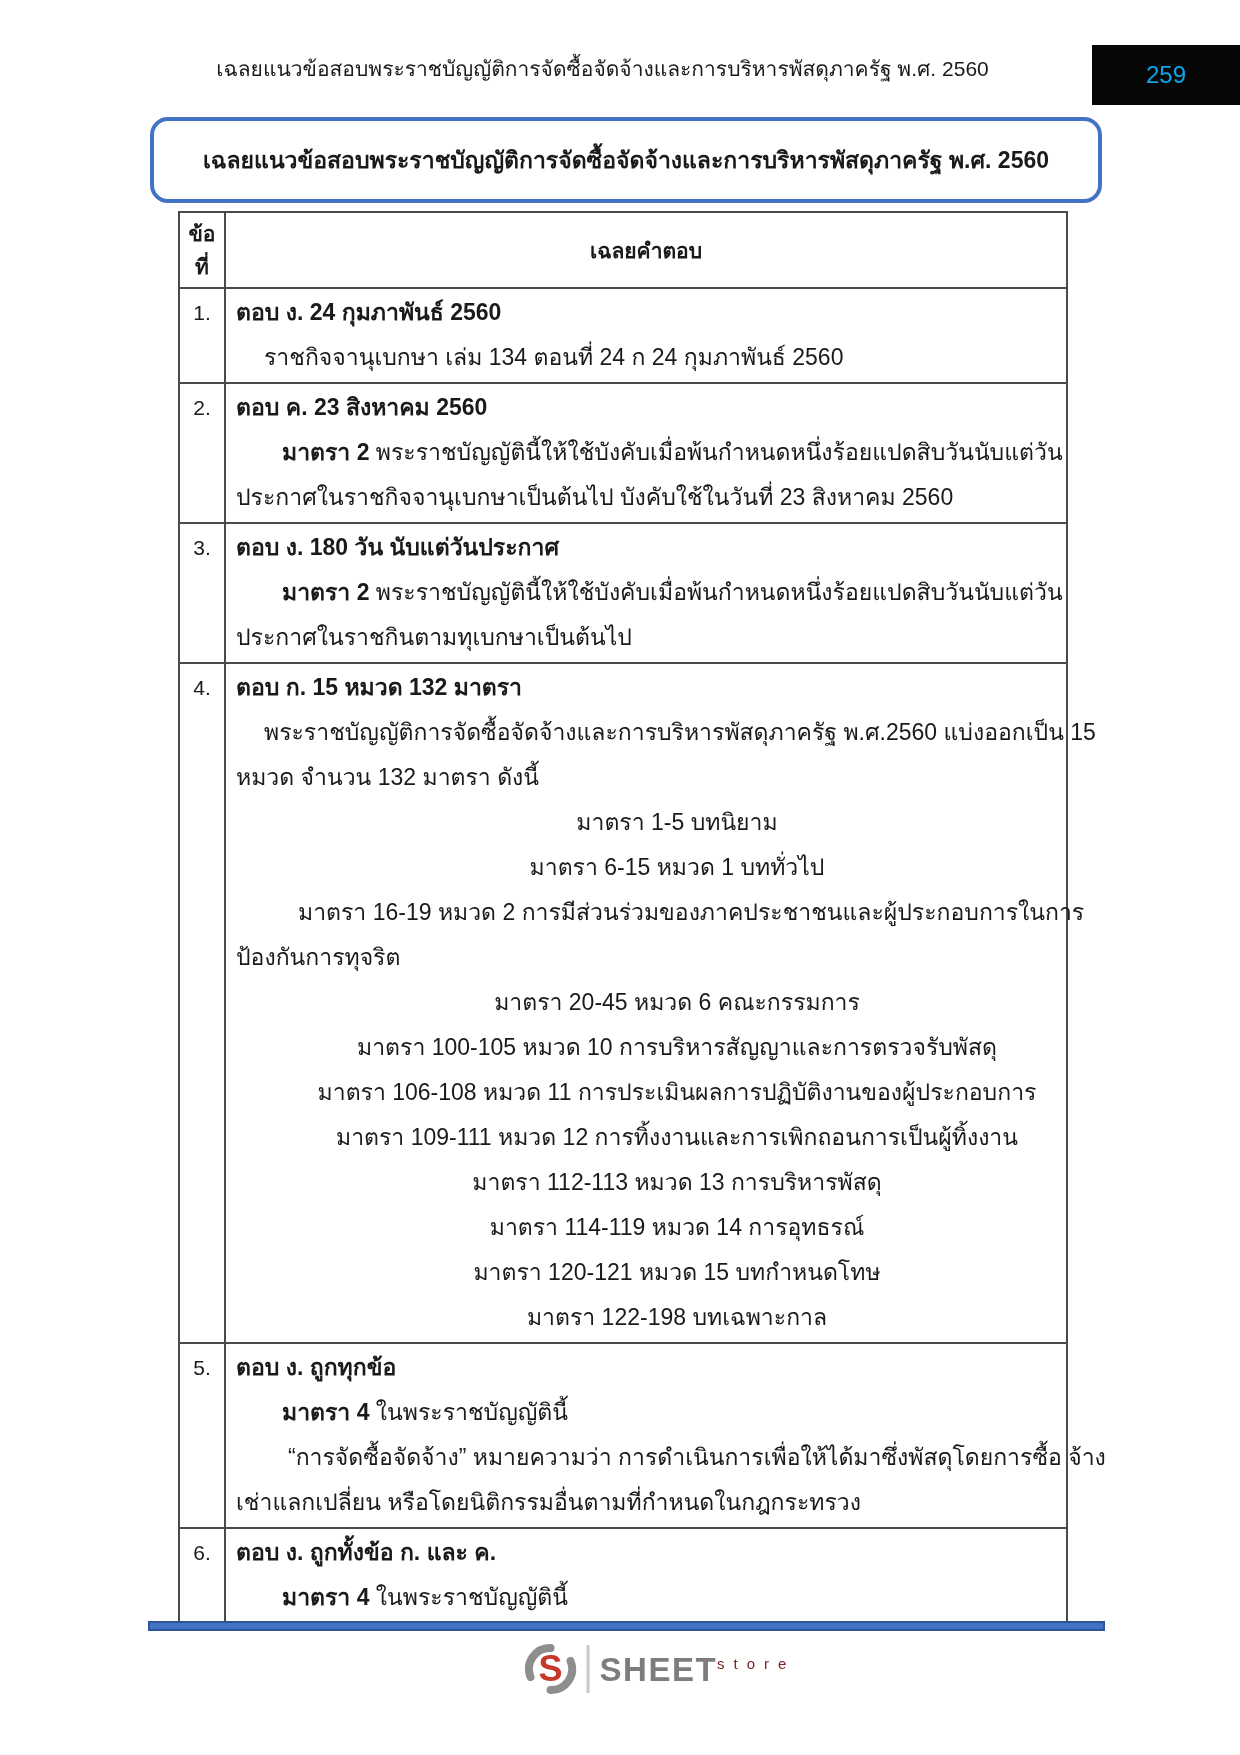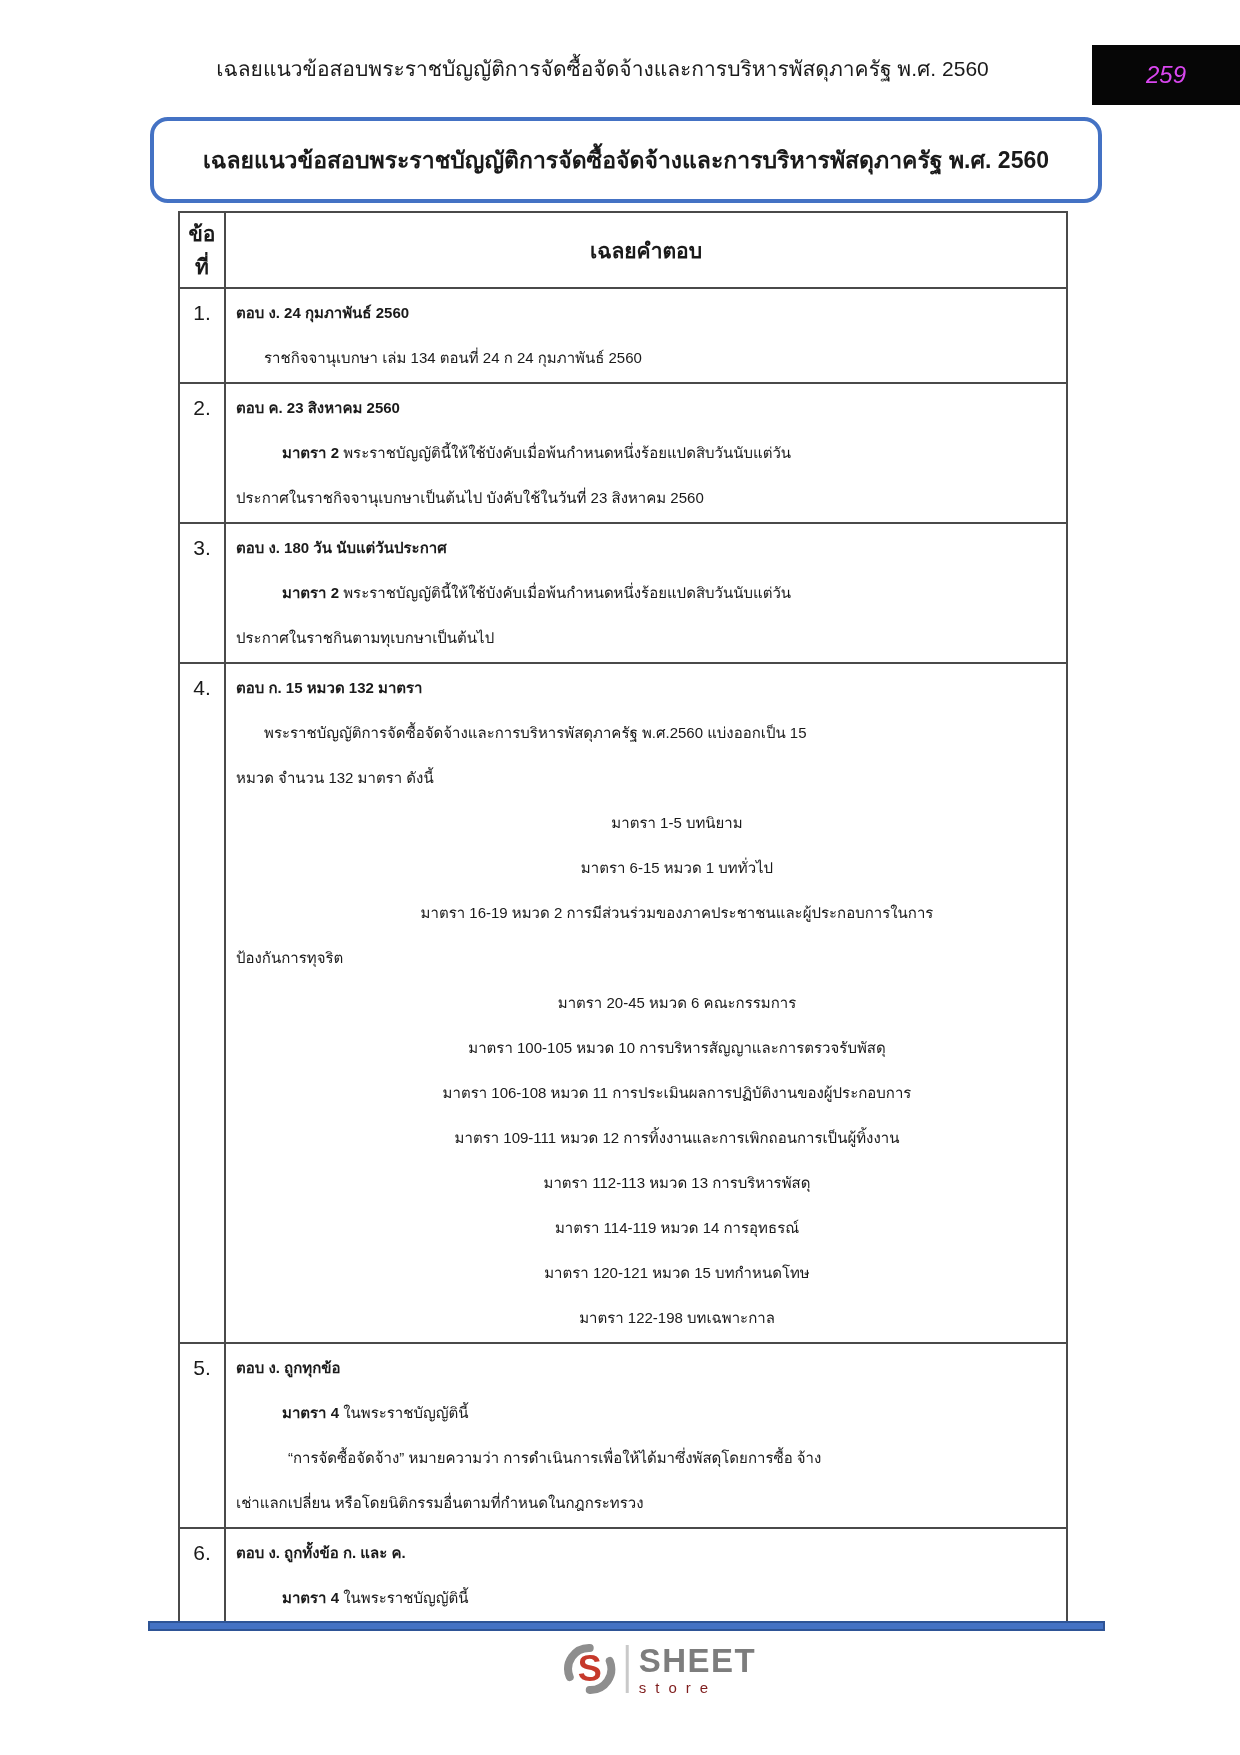--- a/index.html
+++ b/index.html
@@ -7,60 +7,60 @@
     position:relative;width:1240px;height:1755px;background:#ffffff;
     font-family:"Liberation Sans","DejaVu Sans",sans-serif;color:#1a1a1a;overflow:hidden;
   }
   
   .running-head{
     position:absolute;left:130px;top:52px;width:945px;text-align:center;
     font-size:21px;color:#1a1a1a;
   }
   .page-badge{
     position:absolute;left:1092px;top:45px;width:148px;height:60px;background:#060606;
-    color:#d946ef;display:flex;align-items:center;justify-content:center;font-size:24px;font-style:italic;
+    color:#0ea5e9;display:flex;align-items:center;justify-content:center;font-size:24px;
   }
   
   .title-box{
     position:absolute;left:150px;top:117px;width:952px;height:86px;box-sizing:border-box;
     border:4px solid #4472c4;border-radius:18px;display:flex;align-items:center;justify-content:center;
   }
   .title-box .title{font-size:23px;font-weight:bold;text-align:center;}
   
   table.answers{
     position:absolute;left:178px;top:211px;width:890px;border-collapse:collapse;table-layout:fixed;
   }
   table.answers th,table.answers td{
     border:2px solid #4a4a4a;box-sizing:border-box;
   }
   table.answers th{height:42px;font-size:21px;font-weight:bold;text-align:center;padding:4px;}
   col.c-num{width:46px;}
   td.num{
     text-align:center;vertical-align:top;font-size:21px;line-height:45px;padding:1px 0 0 0;
   }
-  td.ans{vertical-align:top;font-size:15px;padding:1px 10px 2px 10px;border-radius:32px;}
+  td.ans{vertical-align:top;font-size:23px;padding:1px 10px 2px 10px;border-radius:32px;}
   .tline{line-height:45px;white-space:nowrap;}
   .tline.bold{font-weight:bold;}
   .seg-b{font-weight:bold;}
   .ind1{padding-left:28px;}
   .ind2{padding-left:46px;}
   .ind3{padding-left:62px;text-align:center;}
   .ind4{padding-left:52px;}
   
   .footer-rule{
     position:absolute;left:148px;top:1621px;width:957px;height:10px;box-sizing:border-box;
     background:#4472c4;border:2px solid #2e5496;
   }
   .brand{
     position:absolute;top:1643px;left:50%;transform:translateX(calc(-50% + 40px));
     display:flex;align-items:center;gap:10px;
   }
   .brand svg{display:block;}
   .brand-divider{width:3px;height:48px;background:#c9c9c9;}
-  .brand-text{display:flex;flex-direction:column;justify-content:center;}
+  .brand-text{display:flex;flex-direction:row;justify-content:center;}
   .brand-name{font-size:33px;font-weight:bold;color:#7d7d7d;letter-spacing:1.5px;line-height:1;}
   .brand-sub{font-size:15px;color:#7f1d1d;letter-spacing:9px;margin-top:3px;line-height:1;}
 </style>
 </head>
 <body>
 
 <div class="page">
 
   <div class="running-head">เฉลยแนวข้อสอบพระราชบัญญัติการจัดซื้อจัดจ้างและการบริหารพัสดุภาครัฐ พ.ศ. 2560</div>
   <div class="page-badge">

